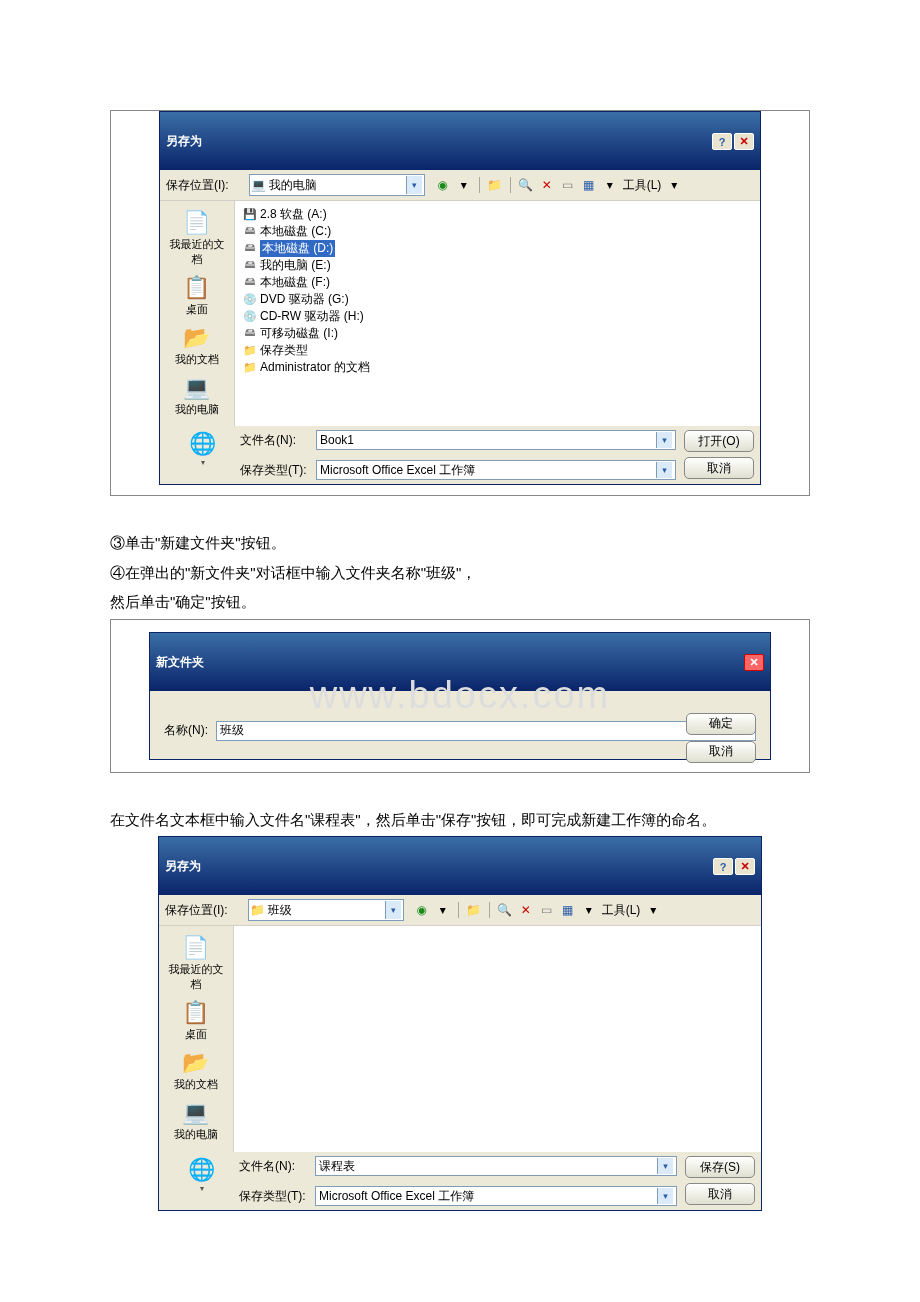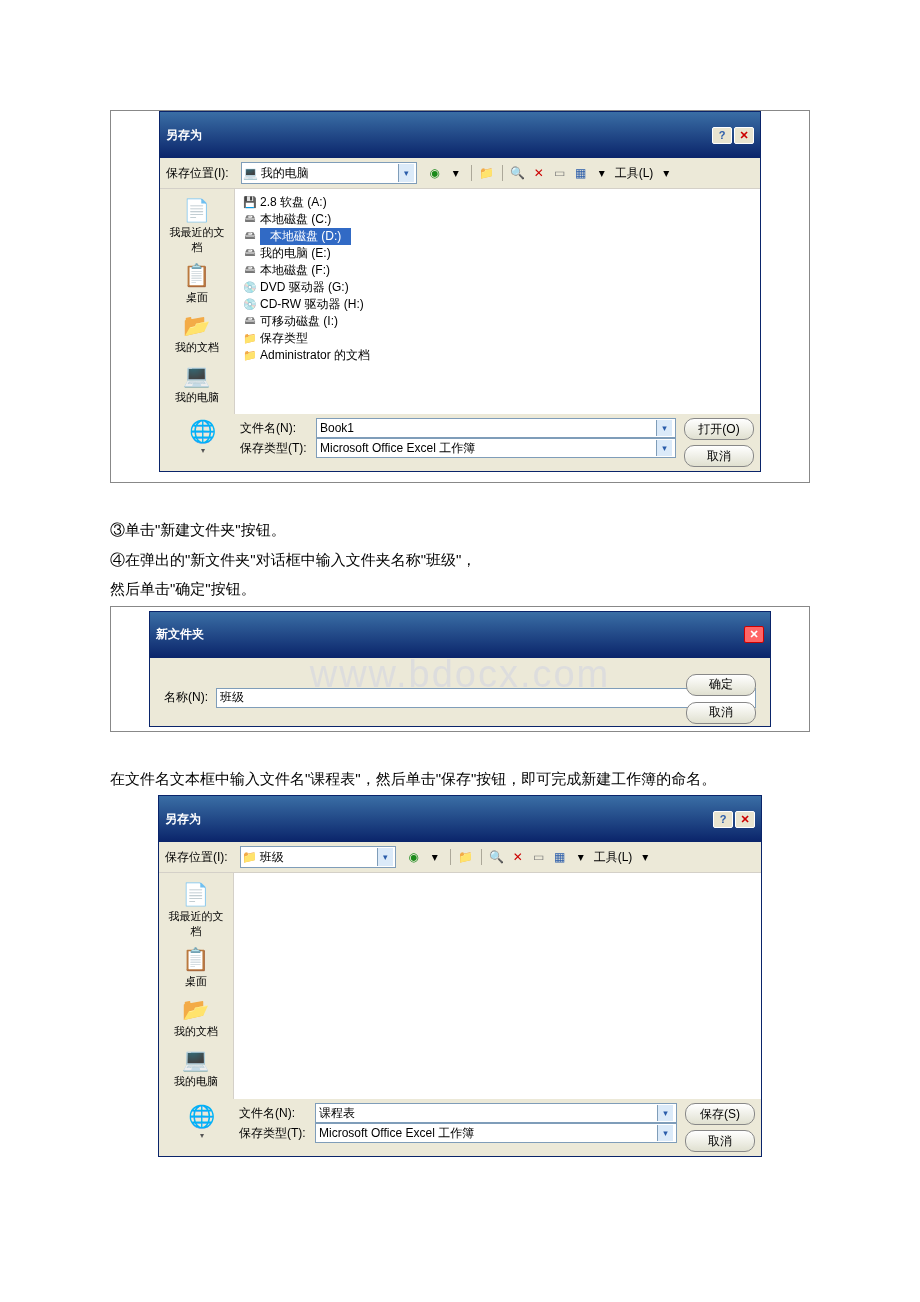--- a/index.html
+++ b/index.html
@@ -1,60 +1,60 @@
 <!DOCTYPE html>
 <html><head>
 <meta charset="utf-8">
 <style>
 body{margin:0;background:#fff;font-family:"Microsoft YaHei","SimSun",Arial,sans-serif;font-size:15px;color:#000;width:920px}
 .page{padding:110px 110px 50px 110px}
 .frame{border:1px solid #888;padding:0;margin-bottom:34px;background:#fff}
 .frame-inner{padding:0 0 10px 0}
 .dlg{margin:0 48px 0 48px;border:1px solid #0a246a;background:#ece9d8;font-family:"SimSun",Arial,sans-serif;font-size:12px;position:relative}
-.ttl{background:linear-gradient(#3a6ea5,#0a246a);color:#fff;padding:14px 6px;display:flex;align-items:center;height:18px}
+.ttl{background:linear-gradient(#3a6ea5,#0a246a);color:#fff;padding:20px 6px;display:flex;align-items:flex-end;height:18px}
 .ttl-text{flex:1;font-weight:bold}
 .ttl-btn{width:18px;height:15px;margin-left:2px;display:inline-flex;align-items:center;justify-content:center;font-size:11px;font-weight:bold;border:1px solid #fff;border-radius:2px}
 .help-b{background:#e8e4d0;color:#2a5caa}
 .close-b{background:#e8e4d0;color:#c00}
 .close-b.red{background:#f66;color:#fff;border-color:#c00}
 .tbar{display:flex;align-items:center;padding:4px 6px;gap:4px;border-bottom:1px solid #d4d0c8}
-.lbl{white-space:nowrap;margin-right:8px}
+.lbl{white-space:nowrap;margin-right:16px}
 .loc-combo{flex:0 0 auto;width:170px;height:20px;border:1px solid #7f9db9;background:#fff;display:flex;align-items:center;padding:0 2px;gap:3px}
 .loc-combo span.ico{width:14px;height:14px;display:inline-block}
 .drop{margin-left:auto;width:15px;height:18px;background:#dbeaf9;border-left:1px solid #7f9db9;display:flex;align-items:center;justify-content:center;color:#2a5caa;font-size:9px}
 .tb-icons{display:flex;align-items:center;gap:5px;margin-left:6px}
 .tb-icons .ti{width:16px;height:16px;display:inline-flex;align-items:center;justify-content:center;font-size:12px}
 .sep{width:1px;height:16px;background:#aca899;margin:0 2px}
 .body-row{display:flex}
 .places{width:74px;border-right:1px solid #d4d0c8;display:flex;flex-direction:column;align-items:center;padding:6px 0;gap:2px;background:#ece9d8}
 .place{width:64px;text-align:center;padding:3px 0}
 .place .pi{width:32px;height:26px;margin:0 auto 1px;display:flex;align-items:center;justify-content:center;font-size:22px}
 .place .pl{font-size:11px}
 .flist{flex:1;background:#fff;padding:5px 8px;min-height:200px}
 .fitem{display:flex;align-items:center;gap:3px;height:17px;font-size:12px}
-.fitem.sel .fn{background:#316ac5;color:#fff;padding:0 10px}
+.fitem.sel .fn{background:#316ac5;color:#fff;padding:0 2px}
 .fi{width:14px;height:14px;display:inline-flex;align-items:center;justify-content:center;font-size:11px}
 .bottom{display:flex;padding:4px 6px}
 .bottom-l{width:74px;display:flex;flex-direction:column;align-items:center}
 .net-ico{width:32px;height:28px;display:flex;align-items:center;justify-content:center;font-size:22px}
 .net-drop{width:20px;height:8px;display:flex;align-items:center;justify-content:center;font-size:8px;color:#555}
-.bottom-m{flex:1;display:flex;flex-direction:column;gap:0;padding-right:8px}
+.bottom-m{flex:1;display:flex;flex-direction:column;gap:10px;padding-right:8px}
 .brow{display:flex;align-items:center;gap:6px}
 .brow .bl{width:70px;text-align:left}
 .combo{flex:1;height:18px;border:1px solid #7f9db9;background:#fff;display:flex;align-items:center;padding:0 3px;font-size:12px}
 .combo .drop{height:16px}
 .bottom-r{width:70px;display:flex;flex-direction:column;gap:5px;align-items:stretch}
-.btn{height:20px;border:1px solid #888;background:linear-gradient(#fff,#e0e0d0);border-radius:10px;font-size:12px;display:flex;align-items:center;justify-content:center}
+.btn{height:20px;border:1px solid #888;background:linear-gradient(#fff,#e0e0d0);border-radius:5px;font-size:12px;display:flex;align-items:center;justify-content:center}
 .para{margin:4px 0;line-height:1.7}
 
-.nf{margin:4px 38px;border:1px solid #0a246a;background:#ece9d8;font-family:"SimSun",Arial,sans-serif;font-size:12px;position:relative}
+.nf{margin:12px 38px;border:1px solid #0a246a;background:#ece9d8;font-family:"SimSun",Arial,sans-serif;font-size:12px;position:relative}
 .nf .ttl{height:18px}
 .nf-body{padding:30px 14px 18px 14px;display:flex;align-items:center;gap:8px;position:relative}
 .nf-in{flex:1;height:18px;border:1px solid #7f9db9;background:#fff;padding:0 3px;display:flex;align-items:center}
-.nf-btns{position:absolute;right:14px;top:16px;display:flex;flex-direction:column;gap:6px}
+.nf-btns{position:absolute;right:14px;top:22px;display:flex;flex-direction:column;gap:6px}
 .nf-btns .btn{width:68px}
 .watermark{position:absolute;left:0;right:0;top:41px;text-align:center;font-size:38px;color:#ddd;font-family:Arial,sans-serif;letter-spacing:2px;pointer-events:none}
 
 .c-blue{color:#2a5caa}.c-green{color:#1a8a1a}.c-red{color:#c00}.c-gray{color:#777}.c-yel{color:#d9a500}
 </style>
 </head>
 <body>
 
 <div class="page">
 

